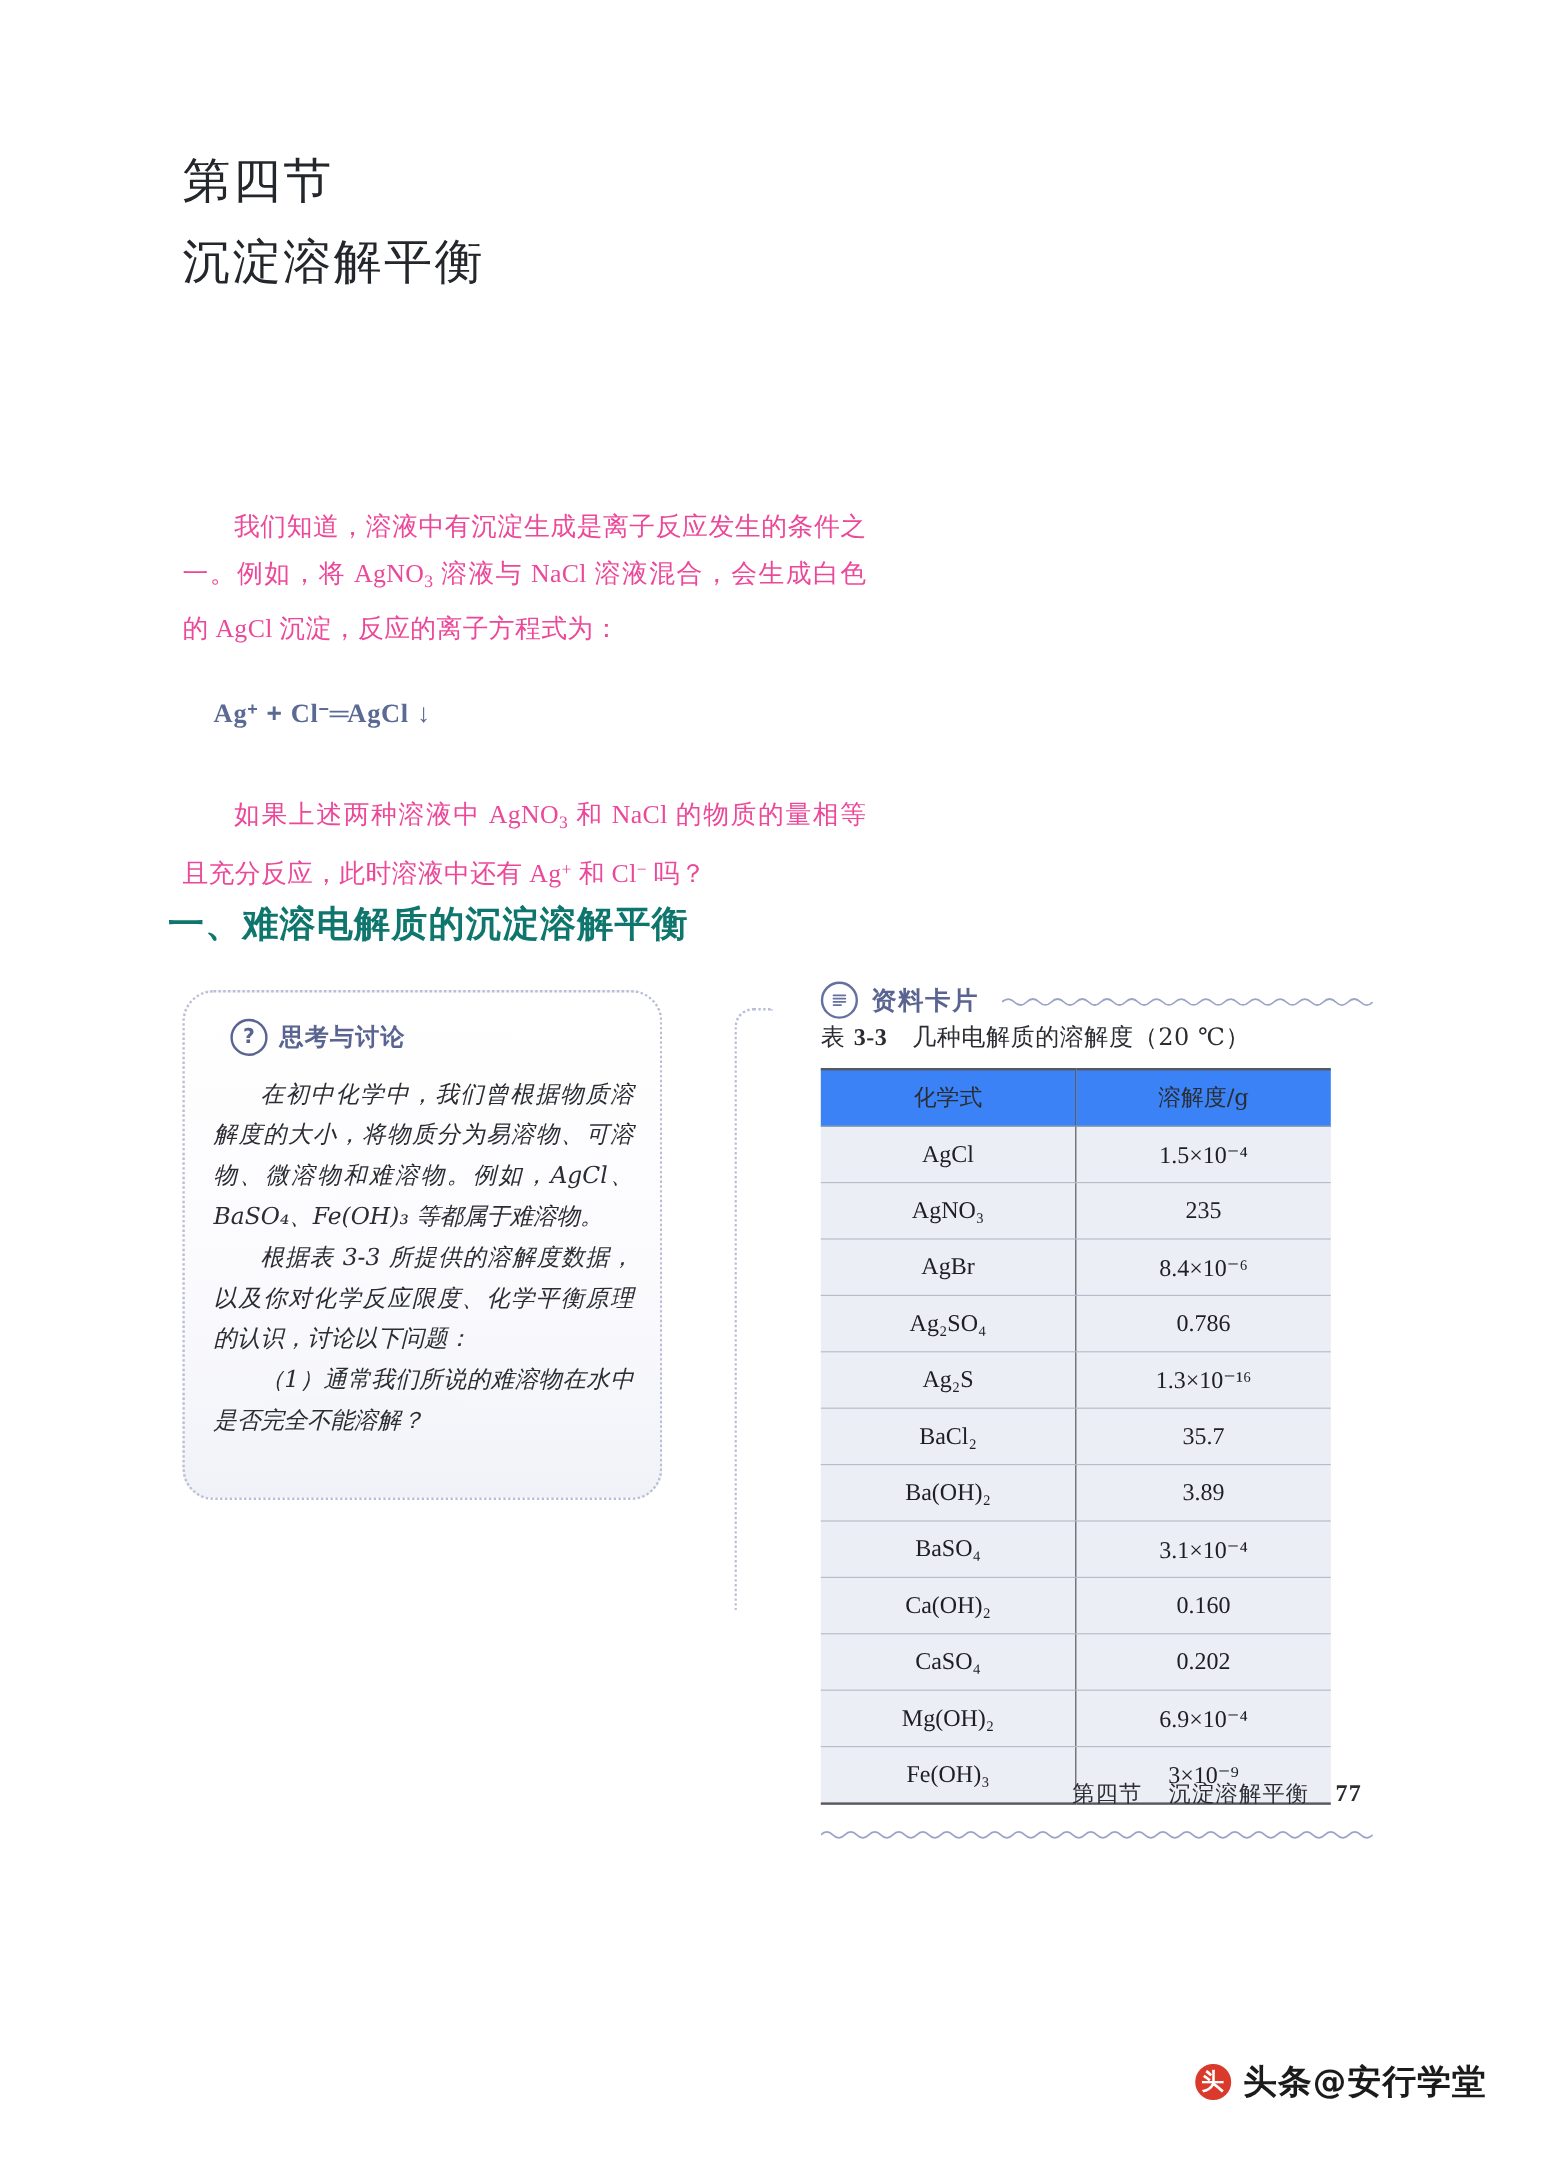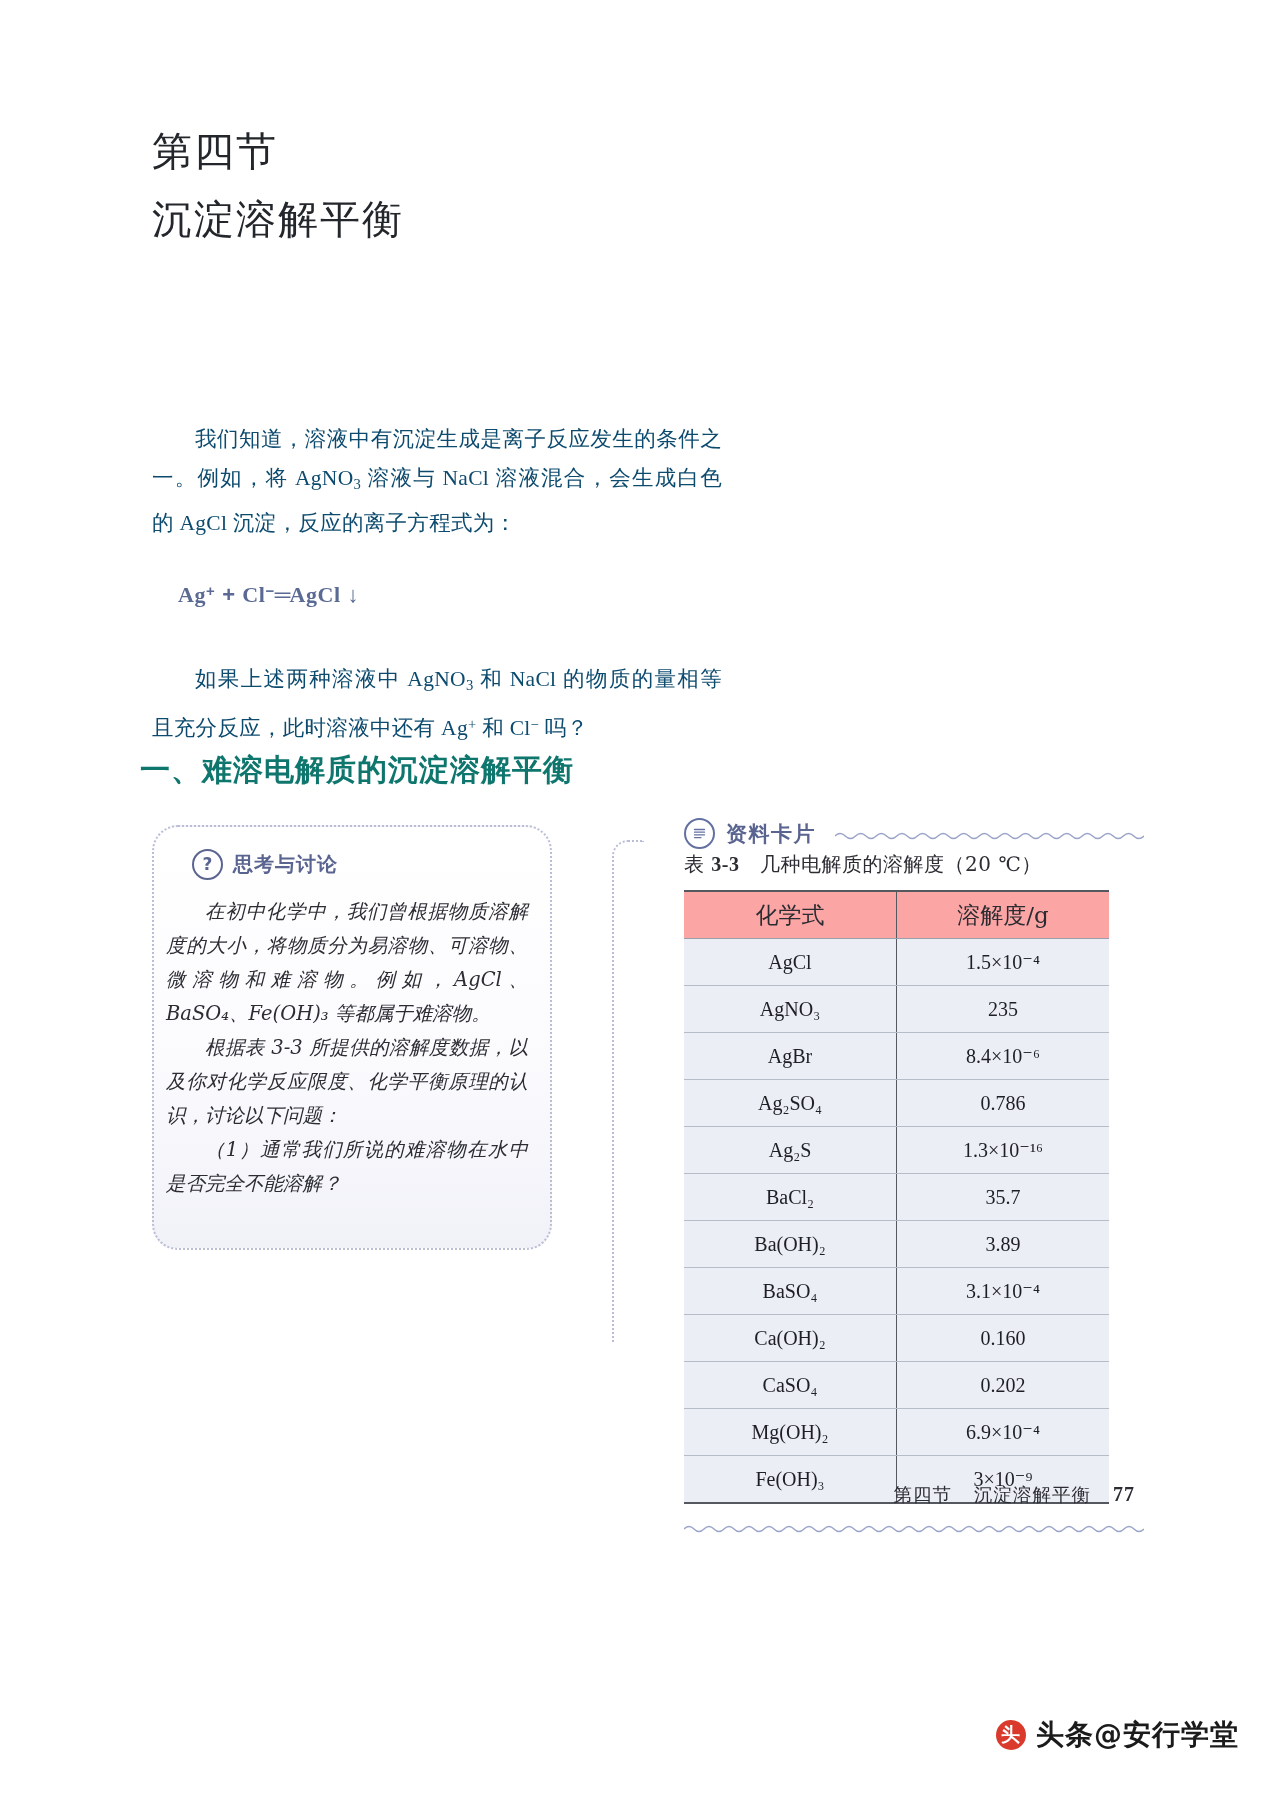--- a/index.html
+++ b/index.html
@@ -22,21 +22,21 @@
   }
   .title-line2{
     font-family:"DejaVu Serif","Liberation Serif",serif;
     font-size:40px;letter-spacing:2px;color:#23262b;line-height:1.45;
     font-weight:400;margin-top:10px;
   }
 
   
   .body-col{position:absolute;left:152px;top:398px;width:570px;}
   .para{
-    font-size:21.5px;line-height:39px;color:#0c4a6e;
+    font-size:21.5px;line-height:39px;color:#ec4899;
     text-align:justify;text-justify:inter-ideograph;
     letter-spacing:.3px;
   }
   .para.indent{text-indent:2em;}
   sub{font-size:.68em;vertical-align:-.28em;}
   sup{font-size:.68em;vertical-align:.42em;}
   .latin{font-family:"Liberation Serif","DejaVu Serif",serif;}
 
   
   .equation{
@@ -71,21 +71,21 @@
   }
   .icon-circle{
     width:27px;height:27px;border-radius:50%;
     border:2.5px solid #5a6490;
     display:flex;align-items:center;justify-content:center;
     color:#5a6490;font-family:"DejaVu Sans","Liberation Sans",sans-serif;
     font-size:17px;font-weight:700;line-height:1;
   }
   .icon-circle.doc{border-color:#6471a0;color:#6471a0;}
   .disc-body{
-    position:absolute;left:12px;right:22px;top:68px;
+    position:absolute;left:24px;right:22px;top:68px;
     font-family:"DejaVu Serif","Liberation Serif",serif;
     font-size:19.5px;line-height:34px;color:#2b2d33;
     text-align:justify;text-justify:inter-ideograph;
     font-style:italic;
   }
   .disc-body p{margin:0;text-indent:2em;}
 
   
   .card{
     position:absolute;left:684px;top:818px;width:460px;
@@ -122,25 +122,25 @@
   table.sol th,table.sol td{
     text-align:center;
     font-size:20px;
     height:44px;
     border-bottom:1.4px solid #b6bcc8;
     background:#eceef5;
     color:#1d1f24;
     font-weight:400;
   }
   table.sol thead th{
-    background:#fca5a5;
+    background:#3b82f6;
     border-top:2.6px solid #55585e;
     border-bottom:1.6px solid #9aa0ab;
     font-family:"DejaVu Serif","Liberation Serif",serif;
-    font-size:23px;color:#2a2c31;
+    font-size:19px;color:#2a2c31;
   }
   table.sol tbody tr:last-child td{border-bottom:2.6px solid #55585e;}
   table.sol td:first-child,table.sol th:first-child{
     border-right:1.6px solid #55585e;
   }
   .card-wave-bottom{margin-top:18px;height:14px;width:460px;}
 
   
   .footer{
     position:absolute;right:152px;top:1482px;

